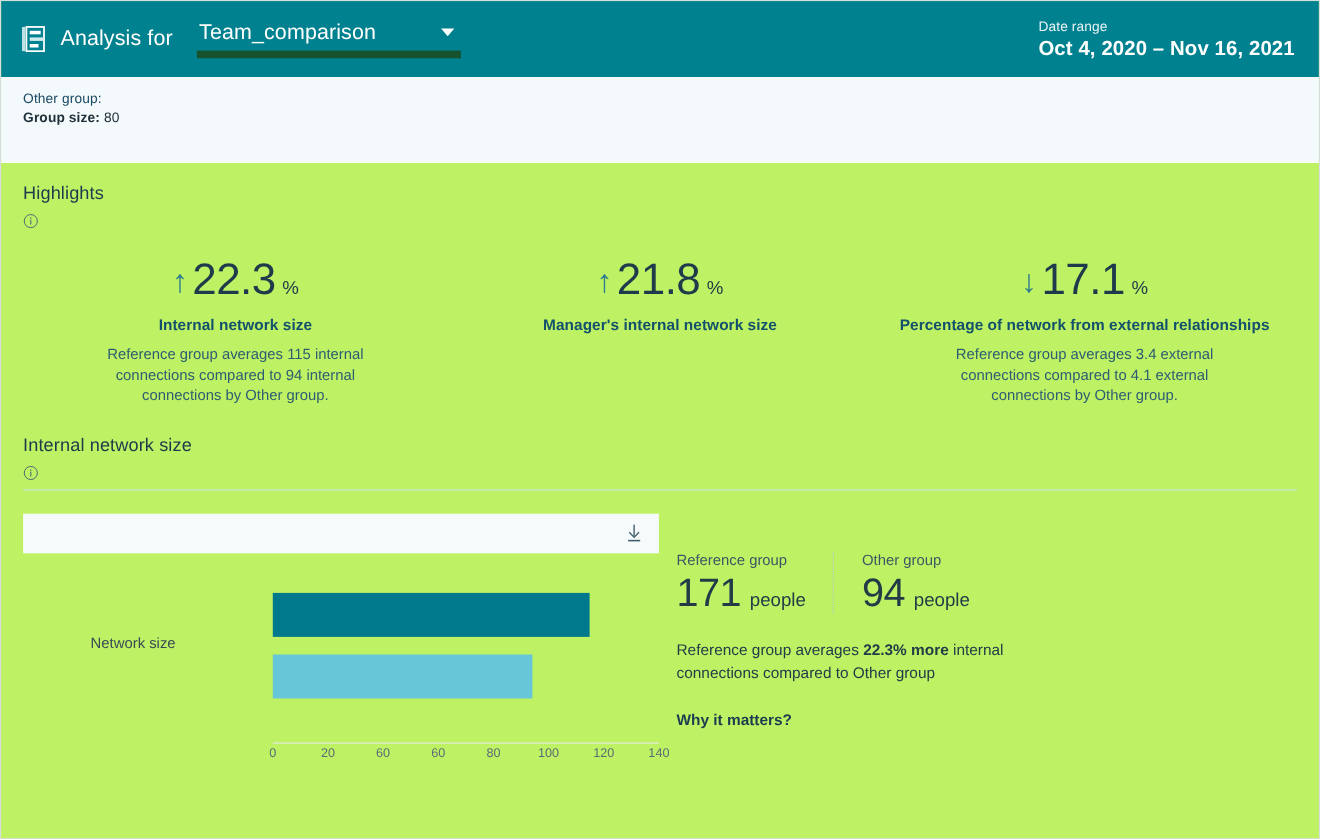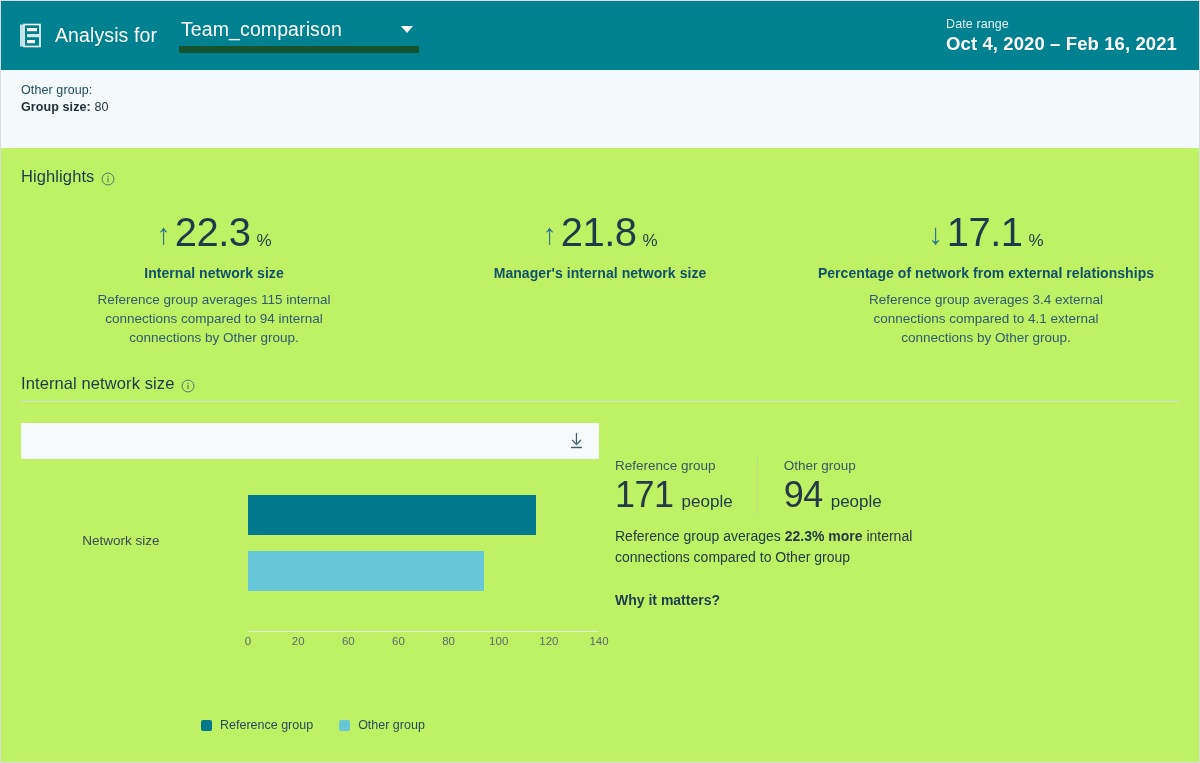--- a/index.html
+++ b/index.html
@@ -127,23 +127,24 @@
     color: #20313c;
     font-weight: 400;
     letter-spacing: .1px;
   }
   .group-size-label { font-weight: 600; }
   .group-size-value { font-weight: 400; }
 
   
   .section-head {
     display: flex;
-    align-items: flex-end;
+    align-items: flex-start;
     gap: 7px;
     padding-left: 20px;
+    flex-direction: column;
   }
   .section-title {
     font-size: 16.5px;
     color: #1b3a4b;
     font-weight: 400;
     letter-spacing: .1px;
   }
   .info-icon {
     width: 14px;
     height: 14px;
@@ -351,21 +352,21 @@
     line-height: 1.05;
     letter-spacing: -.5px;
   }
   .stat-unit {
     font-size: 17px;
     color: #243b47;
     font-weight: 400;
   }
 
   .stat-desc {
-    margin-top: 12px;
+    margin-top: 22px;
     font-size: 14px;
     line-height: 1.5;
     color: #243b47;
     max-width: 320px;
   }
   .stat-desc b { font-weight: 700; }
 
   .why-link {
     display: inline-block;
     margin-top: 24px;
@@ -393,21 +394,21 @@
         </svg>
       </span>
       <span class="header-title">Analysis for</span>
       <div class="report-select">
         <span class="report-select-value">Team_comparison</span>
         <span class="caret"></span>
       </div>
     </div>
     <div class="header-right">
       <div class="date-range-label">Date range</div>
-      <div class="date-range-value">Oct 4, 2020 – Feb 16, 2021</div>
+      <div class="date-range-value">Oct 4, 2020 – Nov 16, 2021</div>
     </div>
   </div>
 
   <div class="group-band">
     <div class="group-block">
       <div class="group-label">Other group:</div>
       <div class="group-size">
         <span class="group-size-label">Group size:</span>
         <span class="group-size-value">80</span>
       </div>

